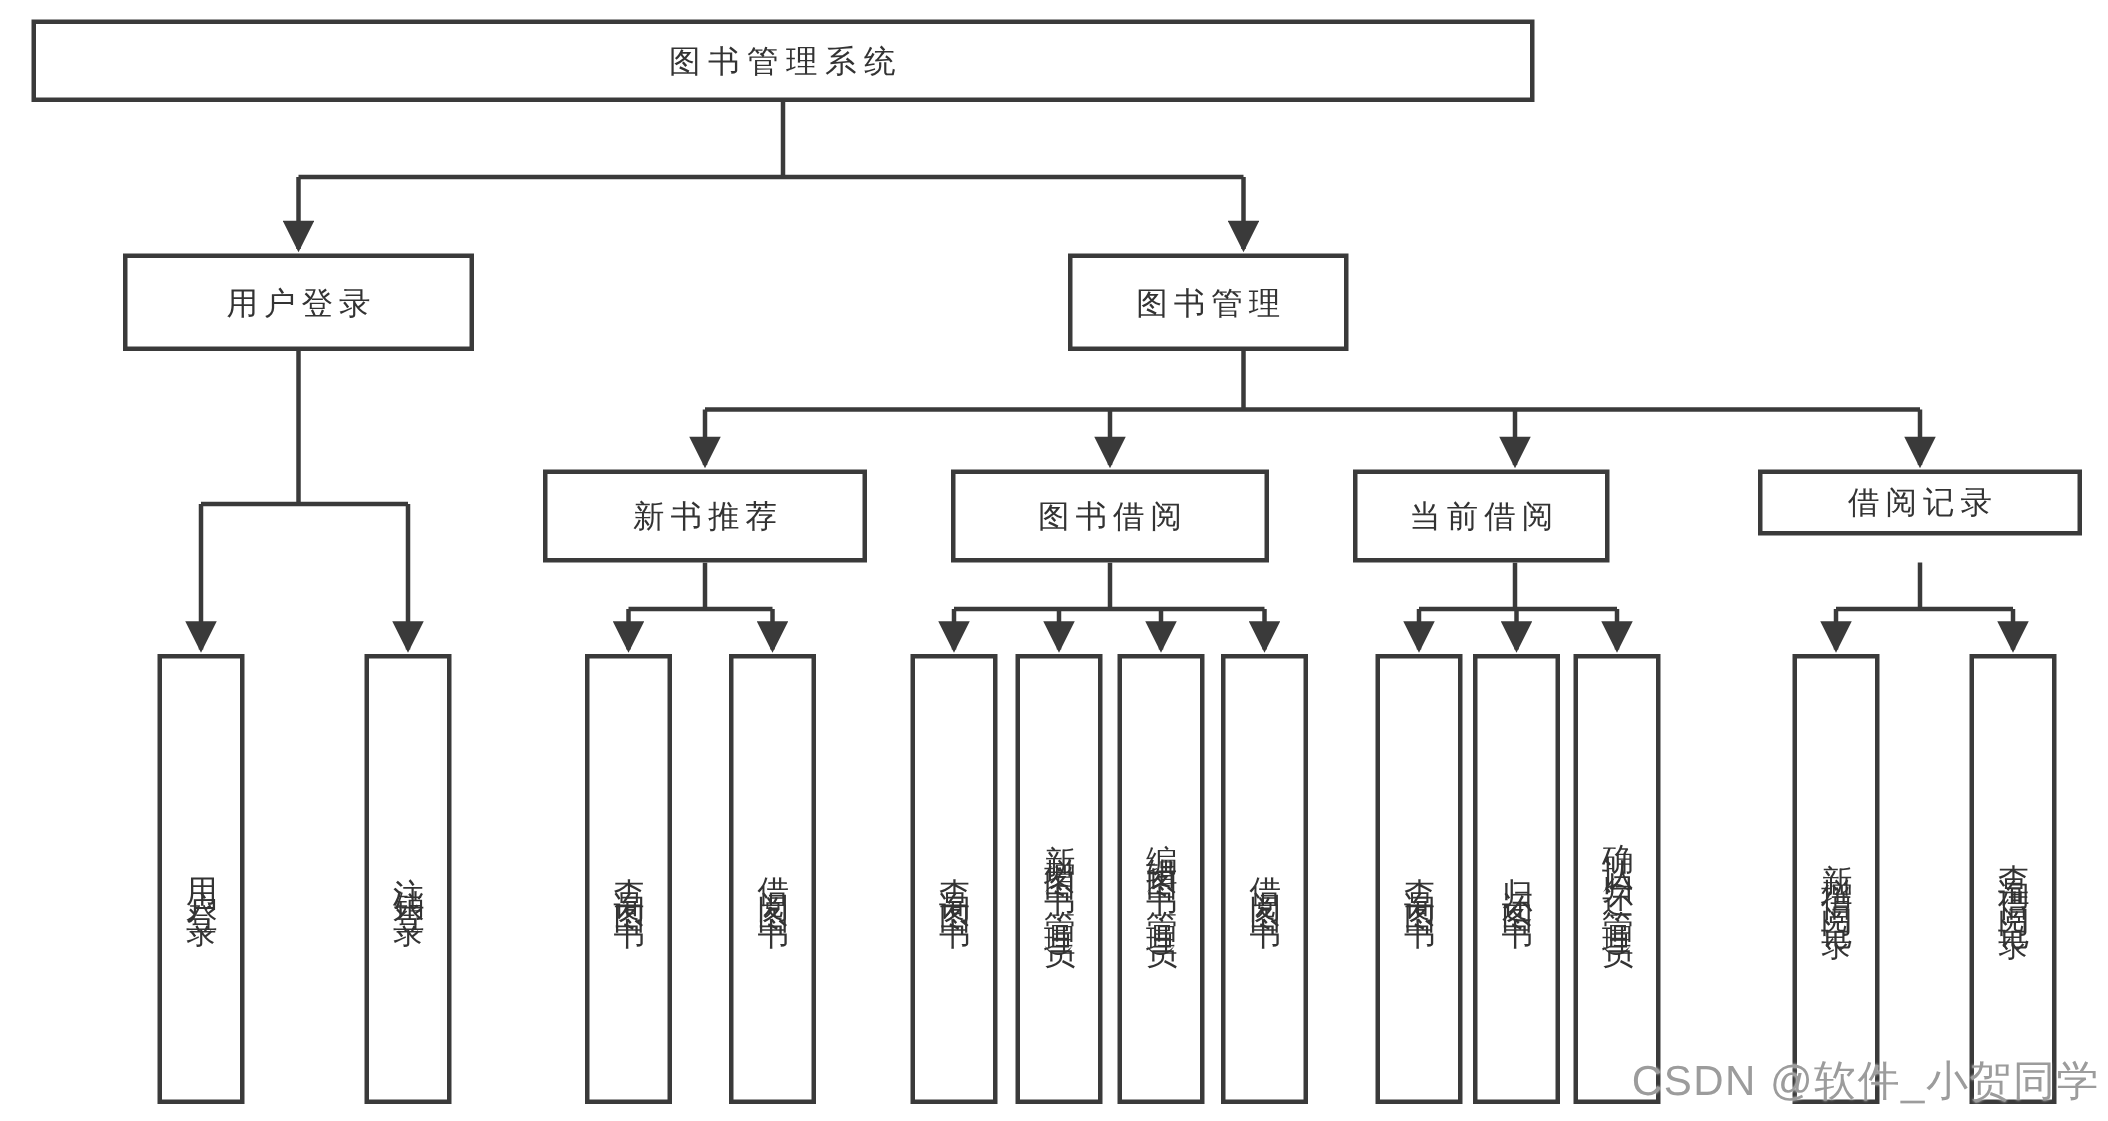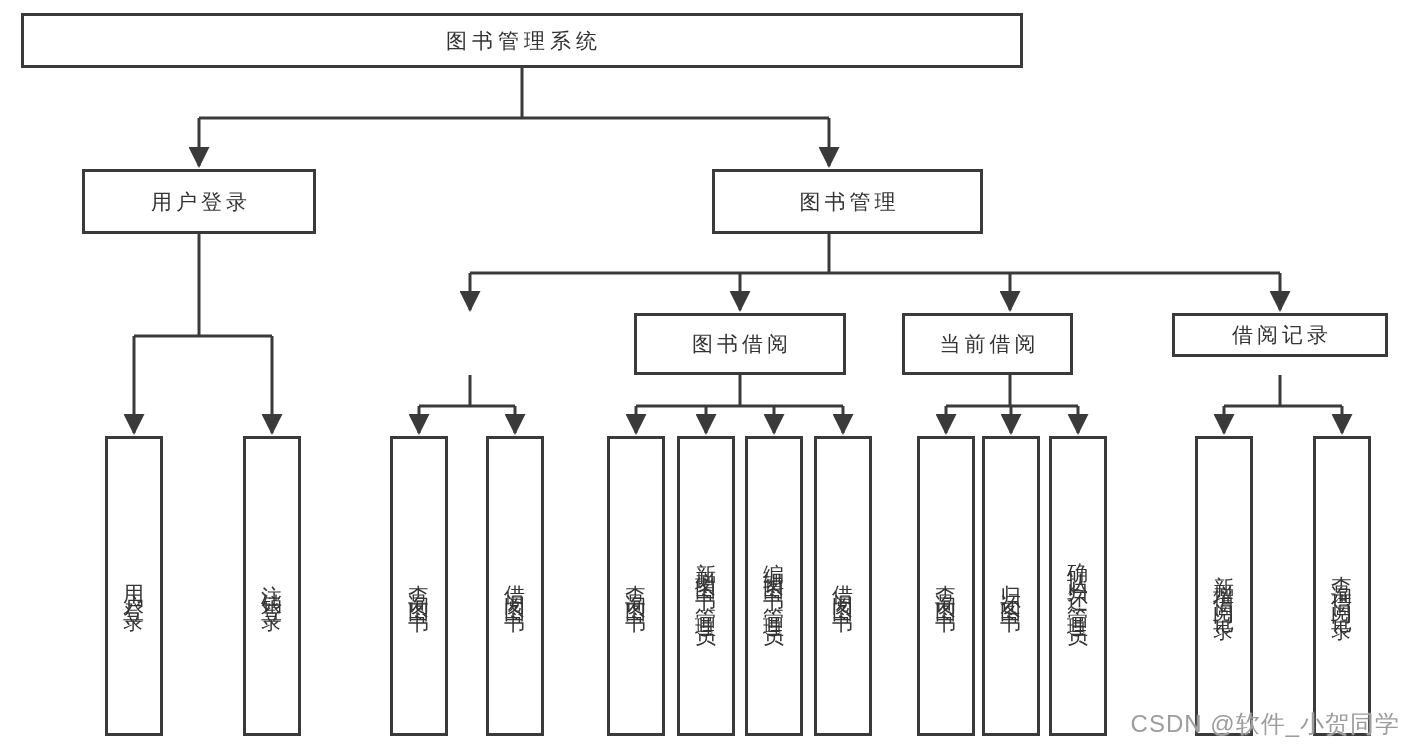--- a/index.html
+++ b/index.html
@@ -37,21 +37,21 @@
     border:3px solid var(--line);
     background:#fff;
     display:flex;align-items:center;justify-content:center;
     writing-mode:vertical-rl;text-orientation:mixed;
     font-size:21px;letter-spacing:9px;
     line-height:1;
   }
   .watermark{
     position:absolute;
     right:5px;bottom:7px;
-    font-size:24px;
+    font-size:28px;
     color:var(--wm);
     letter-spacing:1px;
     text-shadow:0 0 2px #ffffff;
     white-space:nowrap;
   }
 </style>
 </head>
 <body>
 
 <div class="canvas">
@@ -100,22 +100,23 @@
 
     <path d="M1280,375 L1280,406"></path>
     <path d="M1224,406 L1342,406"></path>
     <path d="M1224,406 L1224,433" marker-end="url(#arw)"></path>
     <path d="M1342,406 L1342,433" marker-end="url(#arw)"></path>
   </svg>
 
   <div class="box root" style="left:21px;top:13px;width:1002px;height:55px;">图书管理系统</div>
 
   <div class="box" style="left:82px;top:169px;width:234px;height:65px;">用户登录</div>
-  <div class="box" style="left:712px;top:169px;width:271px;height:65px;">图书管理</div>
+  <div class="box" style="left:712px;top:169px;width:187px;height:65px;">图书管理</div>
 
+  <div class="box" style="left:362px;top:313px;width:216px;height:62px;">新书推荐</div>
   <div class="box" style="left:634px;top:313px;width:212px;height:62px;">图书借阅</div>
   <div class="box" style="left:902px;top:313px;width:171px;height:62px;">当前借阅</div>
   <div class="box" style="left:1172px;top:313px;width:216px;height:44px;">借阅记录</div>
 
   <div class="leaf" style="left:105px;">用户登录</div>
   <div class="leaf" style="left:243px;">注销登录</div>
 
   <div class="leaf" style="left:390px;">查询图书</div>
   <div class="leaf" style="left:486px;">借阅图书</div>
 

